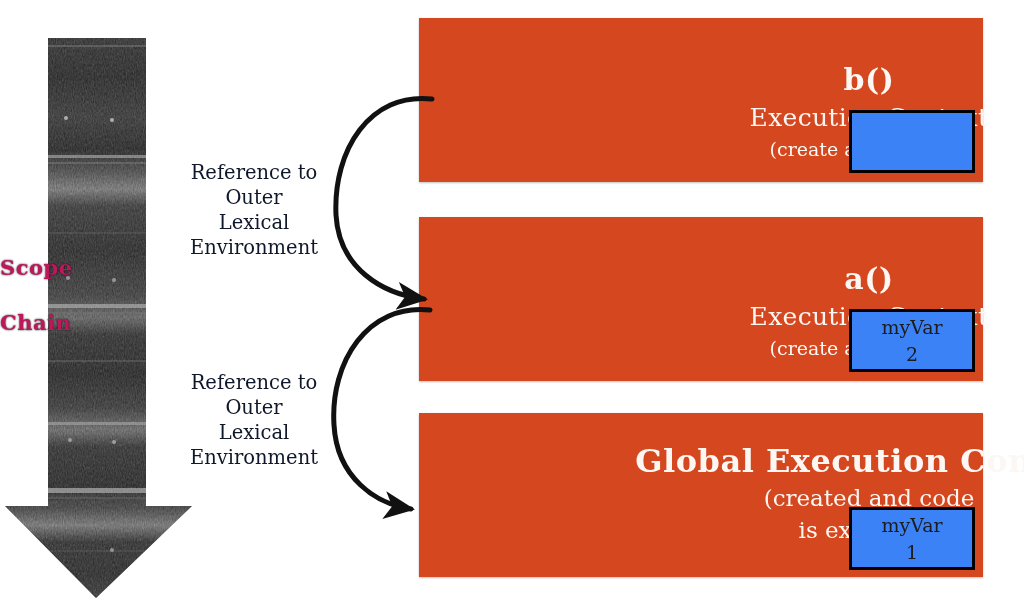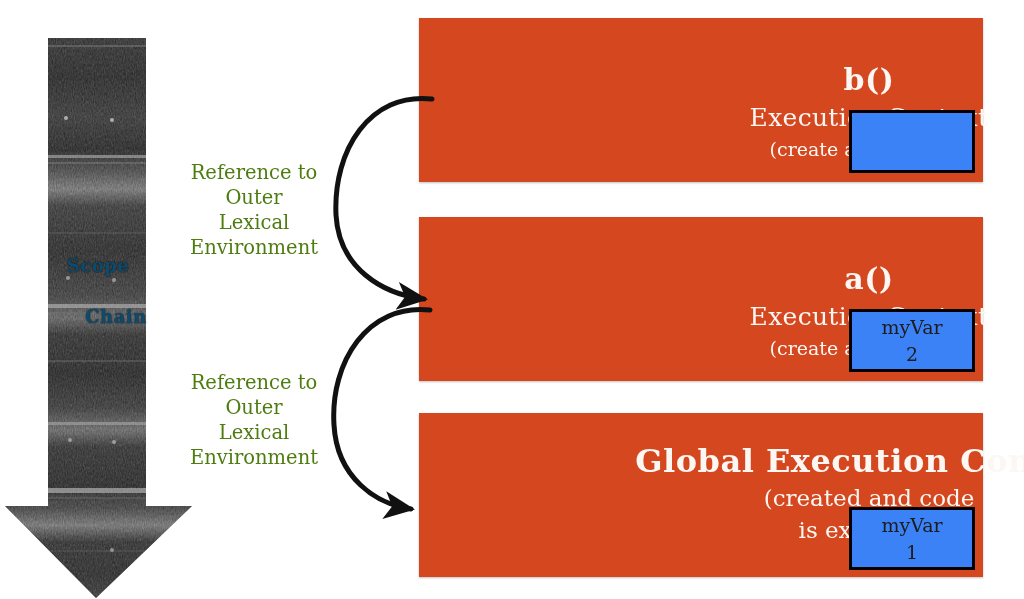--- a/index.html
+++ b/index.html
@@ -22,37 +22,36 @@
     left: 0px;
     top: 10px;
     width: 200px;
     height: 592px;
   }
   #scope-arrow-labels {
     position: absolute;
     left: 0px;
     top: 245px;
     width: 196px;
-    text-align: center;
-    color: #0c4a6e;
+    color: #be185d;
     font-family: "DejaVu Serif", "Liberation Serif", serif;
     font-weight: bold;
-    font-size: 18px;
+    font-size: 21px;
     letter-spacing: 0.5px;
     text-shadow: 0 0 2px rgba(0,0,0,0.9);
     pointer-events: none;
   }
-  #scope-arrow-labels .line2 { margin-top: 30px; margin-left: 36px; }
+  #scope-arrow-labels .line2 { margin-top: 30px; }
 
   
   .ref-label {
     position: absolute;
     width: 180px;
     text-align: center;
-    color: #4d7c0f;
+    color: #0f172a;
     font-family: "DejaVu Serif", "Liberation Serif", serif;
     font-size: 19.5px;
     line-height: 25px;
   }
   .ref-label .em { }
 
   
   .ec-box {
     position: absolute;
     background: #d4471f;

